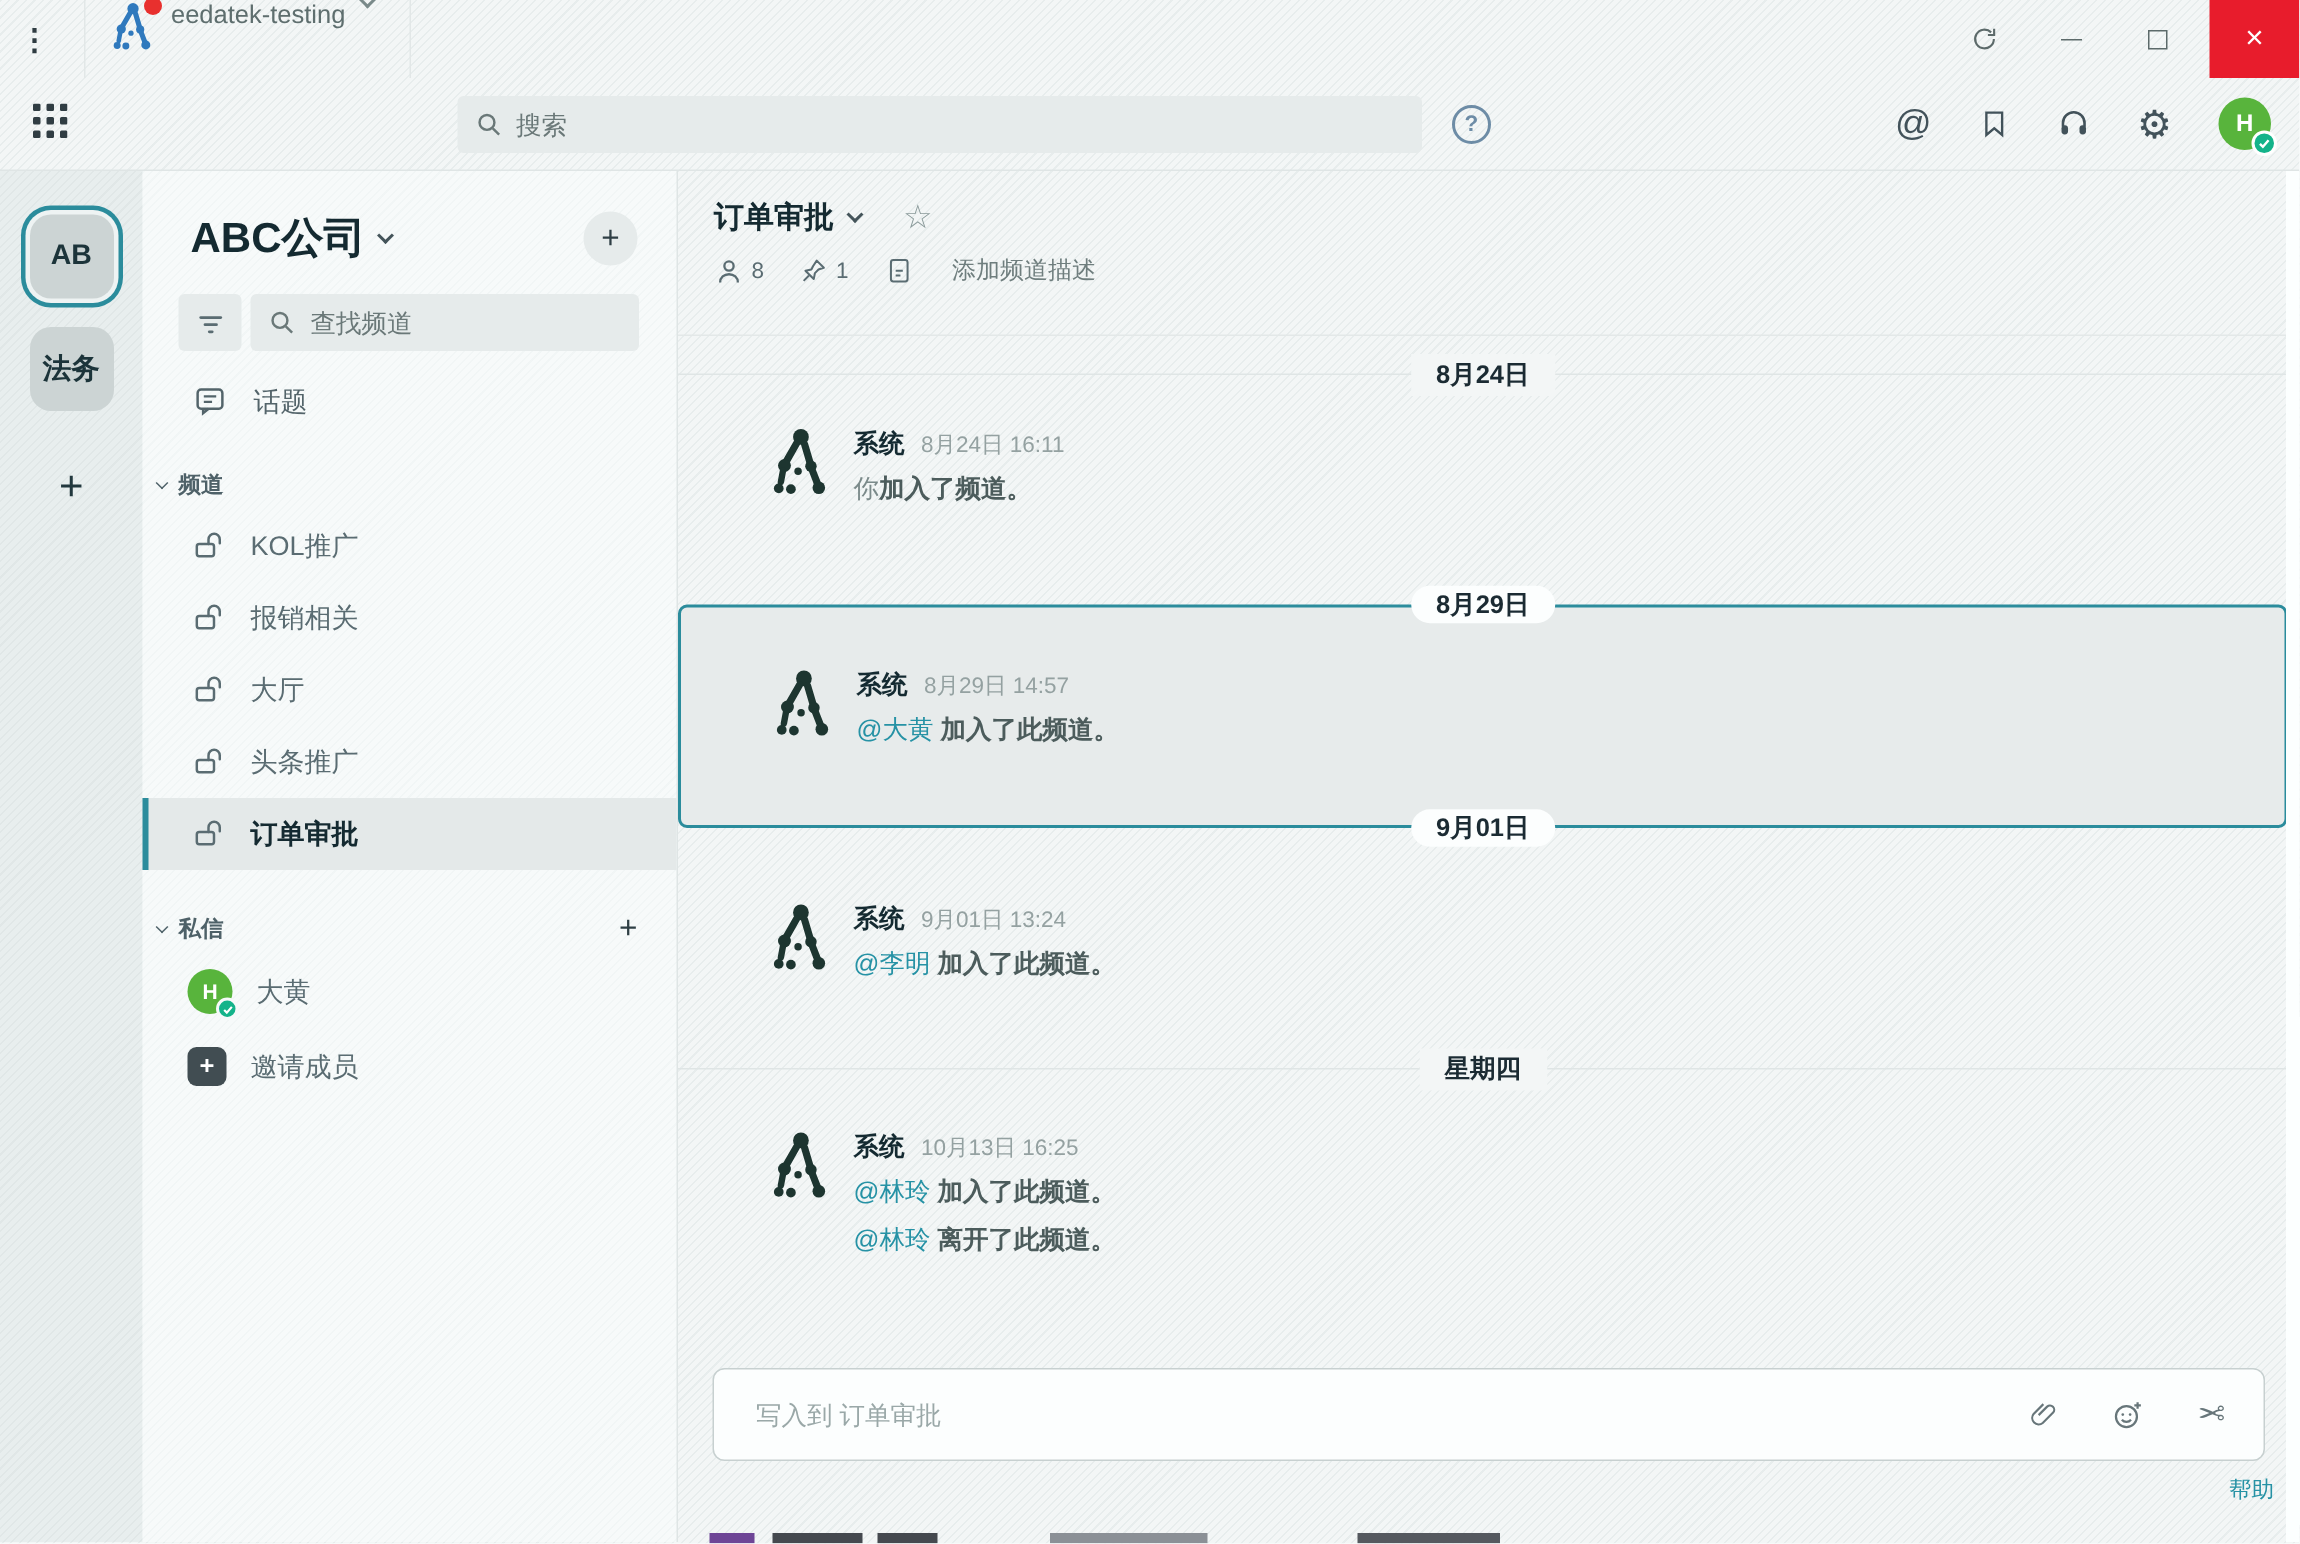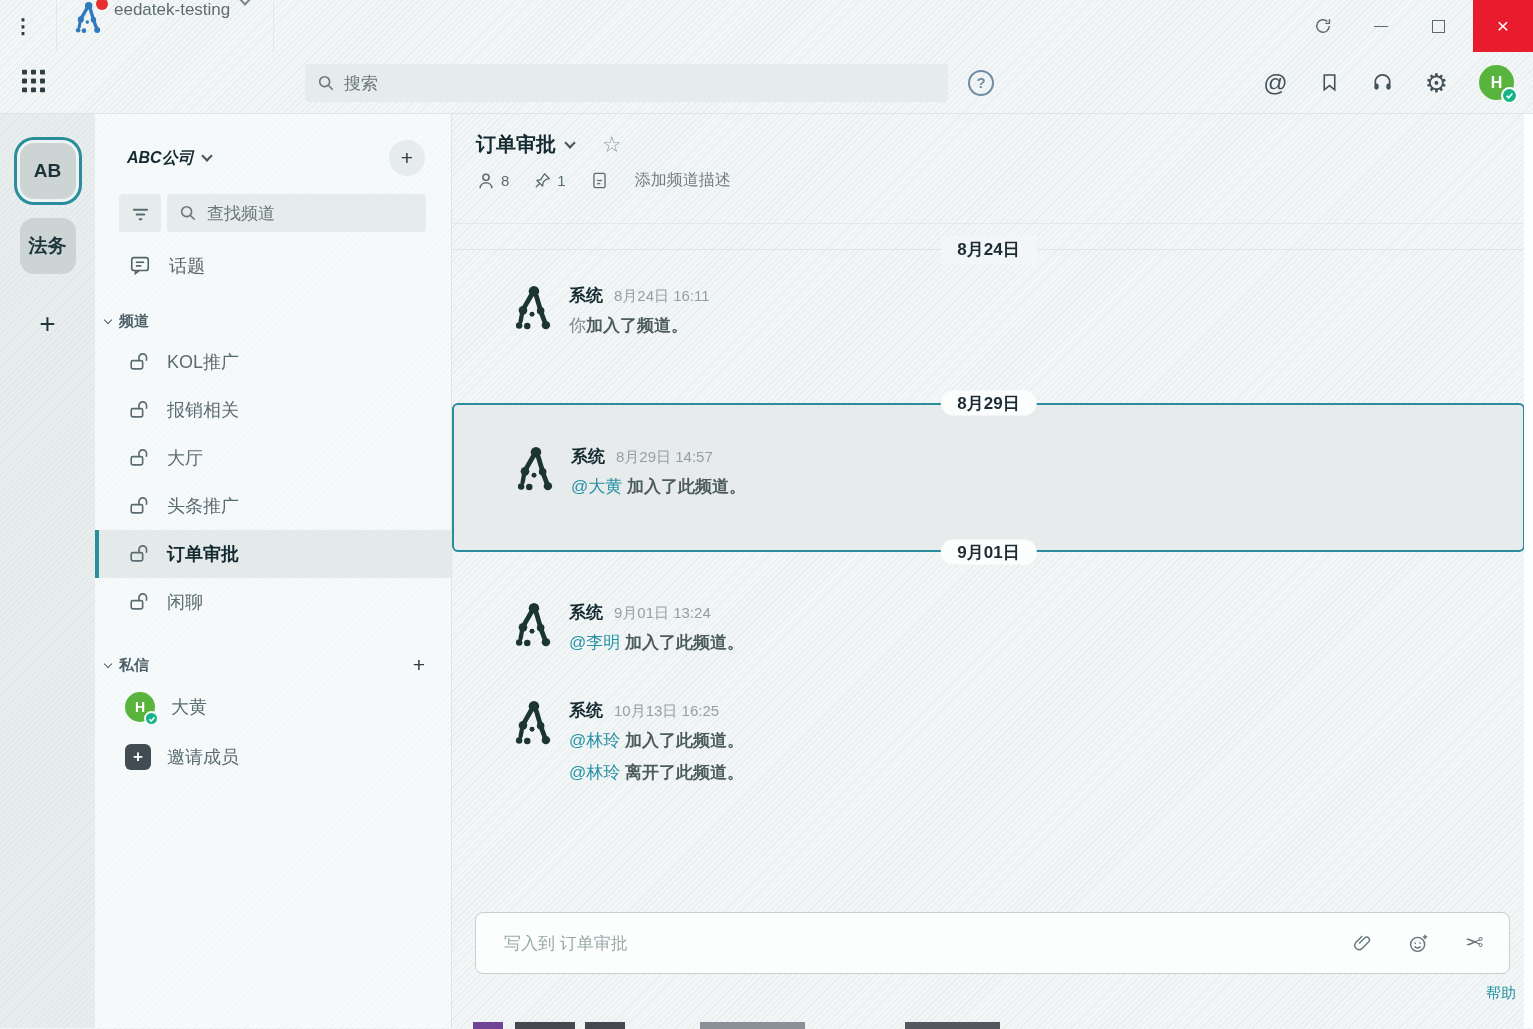--- a/index.html
+++ b/index.html
@@ -55,21 +55,21 @@
   .teambar { width:95px; background:rgba(208,219,219,.30); flex:none; }
   .team-tile-wrap { width:56px; height:56px; border-radius:14px; margin:19px auto 0; position:relative; cursor:pointer; }
   .team-tile-wrap:first-child { margin-top:29px; }
   .team-tile { width:56px; height:56px; border-radius:14px; background:#ccd4d4; color:#1c343a; font-weight:bold; font-size:19px;
                display:flex; align-items:center; justify-content:center; }
   .team-tile-wrap.sel .team-tile { box-shadow:0 0 0 3px #eef3f3, 0 0 0 6px #2b8c9c; }
   .teambar-add { width:95px; text-align:center; margin-top:34px; font-size:28px; color:#22383e; font-weight:300; cursor:pointer; }
 
   .channelbar { width:357px; flex:none; background:rgba(250,253,253,.55); border-right:1px solid #dfe5e5; }
   .cs-header { display:flex; align-items:center; padding:26px 26px 0 32px; }
-  .cs-title { font-size:16px; font-weight:bold; color:#142a31;font-style:italic; }
+  .cs-title { font-size:28px; font-weight:bold; color:#142a31; }
   .cs-header .chev { margin-left:9px; color:#44545a; }
   .cs-spacer { flex:1; }
   .cs-add { width:36px; height:36px; border-radius:50%; background:#e6ebeb; color:#2f3f45; font-size:21px; font-weight:300;
             display:flex; align-items:center; justify-content:center; cursor:pointer; }
   .cs-search-row { display:flex; gap:6px; margin:18px 25px 0 24px; }
   .cs-filter { width:42px; height:38px; background:#e6ebeb; border-radius:4px; display:flex; align-items:center; justify-content:center;
                color:#5a6c72; cursor:pointer; flex:none; }
   .cs-find { flex:1; height:38px; background:#e6ebeb; border-radius:4px; display:flex; align-items:center; gap:10px;
              padding-left:12px; color:#6a7878; font-size:17px; cursor:text; }
   .cs-threads { margin-top:22px; height:44px; display:flex; align-items:flex-start; padding-left:34px; gap:18px;
@@ -336,29 +336,20 @@
           </div>
           <div class="chan-row selected">
             <span class="chan-lock">
               <svg viewBox="0 0 24 22" width="22" height="22" fill="none" stroke="currentColor" stroke-width="1.8" stroke-linecap="round">
                 <rect x="3.5" y="9.5" width="12.5" height="9" rx="1.8"></rect>
                 <path d="M12 9.5 V6.2 a4.1 4.1 0 0 1 8.2 0 V9"></path>
               </svg>
             </span>
             <span class="chan-label">订单审批</span>
           </div>
-          <div class="chan-row">
-            <span class="chan-lock">
-              <svg viewBox="0 0 24 22" width="22" height="22" fill="none" stroke="currentColor" stroke-width="1.8" stroke-linecap="round">
-                <rect x="3.5" y="9.5" width="12.5" height="9" rx="1.8"></rect>
-                <path d="M12 9.5 V6.2 a4.1 4.1 0 0 1 8.2 0 V9"></path>
-              </svg>
-            </span>
-            <span class="chan-label">闲聊</span>
-          </div>
         </div>
       <div class="cs-section-h" style="margin-top:22px;">
         <span class="chev small"></span>
         <span>私信</span>
         <span class="cs-spacer"></span>
         <span style="font-size:21px;font-weight:300;color:#2f3f45;">+</span>
       </div>
       <div>
           <div class="chan-row dm-row">
             <span class="dm-avatar">H<i class="dm-badge">
@@ -481,20 +472,23 @@
                 </g>
               </svg></div>
             <div class="m-body">
               <div class="m-head">
                 <span class="m-sender">系统</span>
                 <span class="m-time">9月01日 13:24</span>
               </div>
               <div class="m-line"><span class="seg-mention">@李明</span><span class="seg-bold"> 加入了此频道。</span></div>
             </div>
           </div>
+          <div class="divider">
+            <span class="divider-label">星期四</span>
+          </div>
           <div class="message">
             <div class="m-avatar"><svg viewBox="0 0 44 48" width="42" height="46" aria-hidden="true">
                 <g fill="currentColor" stroke="currentColor" stroke-linecap="round">
                   <circle cx="23" cy="7.5" r="5.5" stroke="none"></circle>
                   <line x1="20" y1="12" x2="12" y2="26" stroke-width="5"></line>
                   <circle cx="11.5" cy="27.5" r="4.5" stroke="none"></circle>
                   <line x1="10.5" y1="31" x2="9" y2="39" stroke-width="4.5"></line>
                   <circle cx="7.5" cy="43.5" r="3.4" stroke="none"></circle>
                   <circle cx="16" cy="44" r="3.4" stroke="none"></circle>
                   <line x1="25.5" y1="12.5" x2="29.5" y2="26" stroke-width="5"></line>

